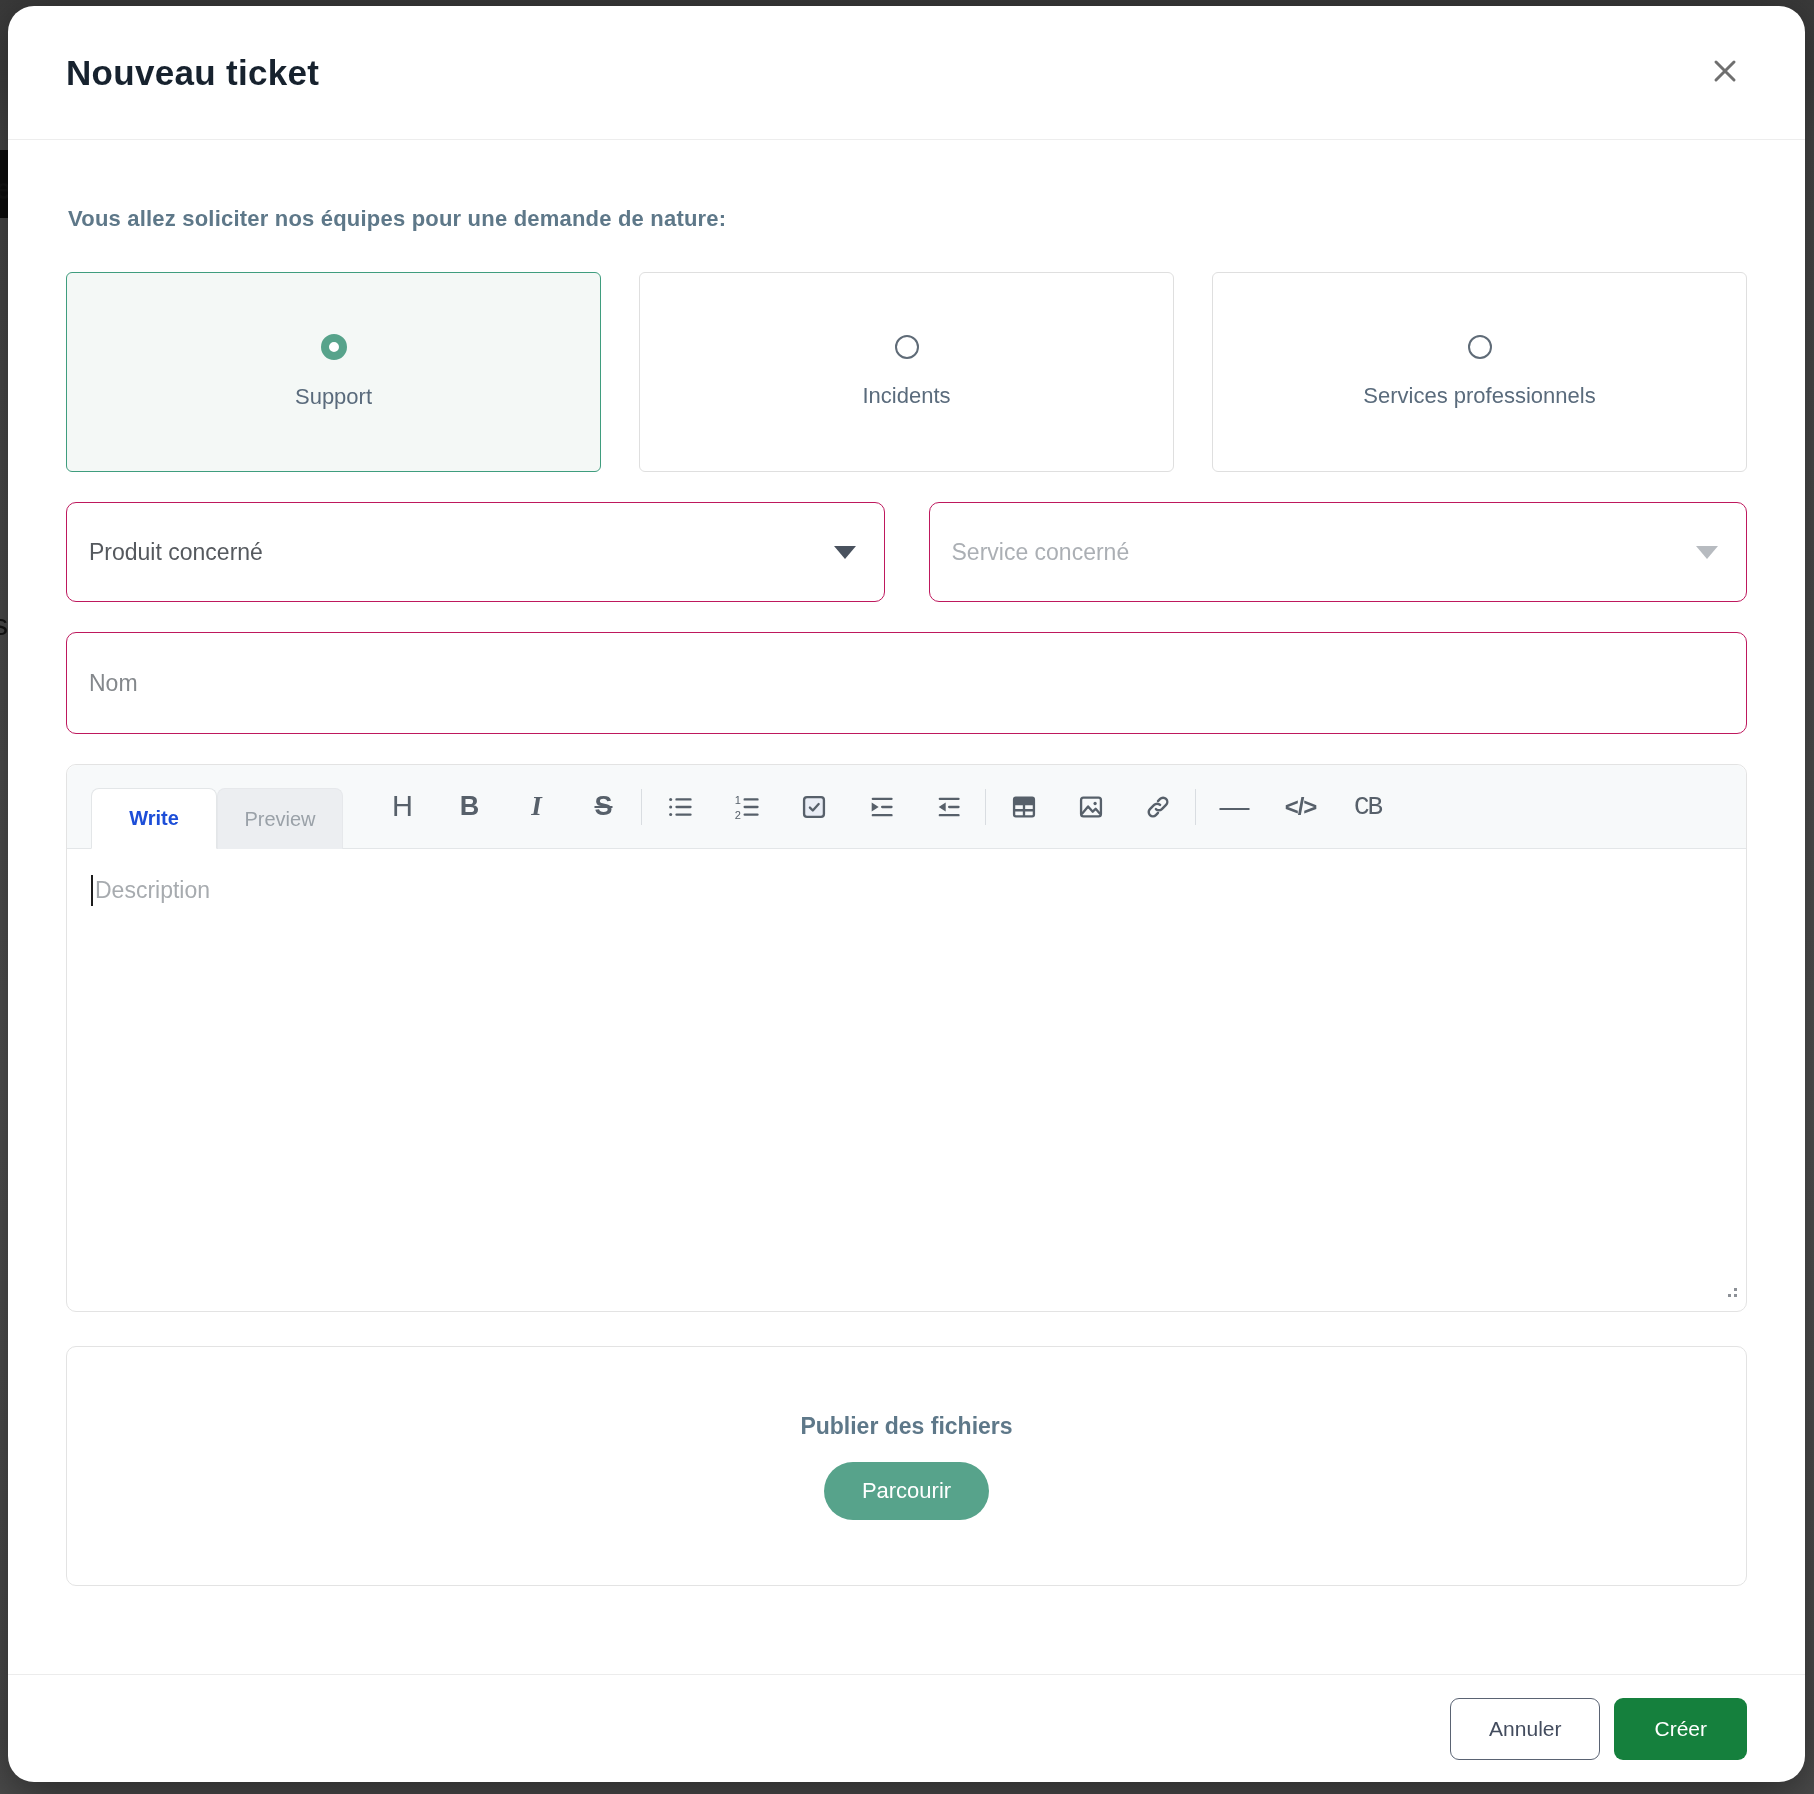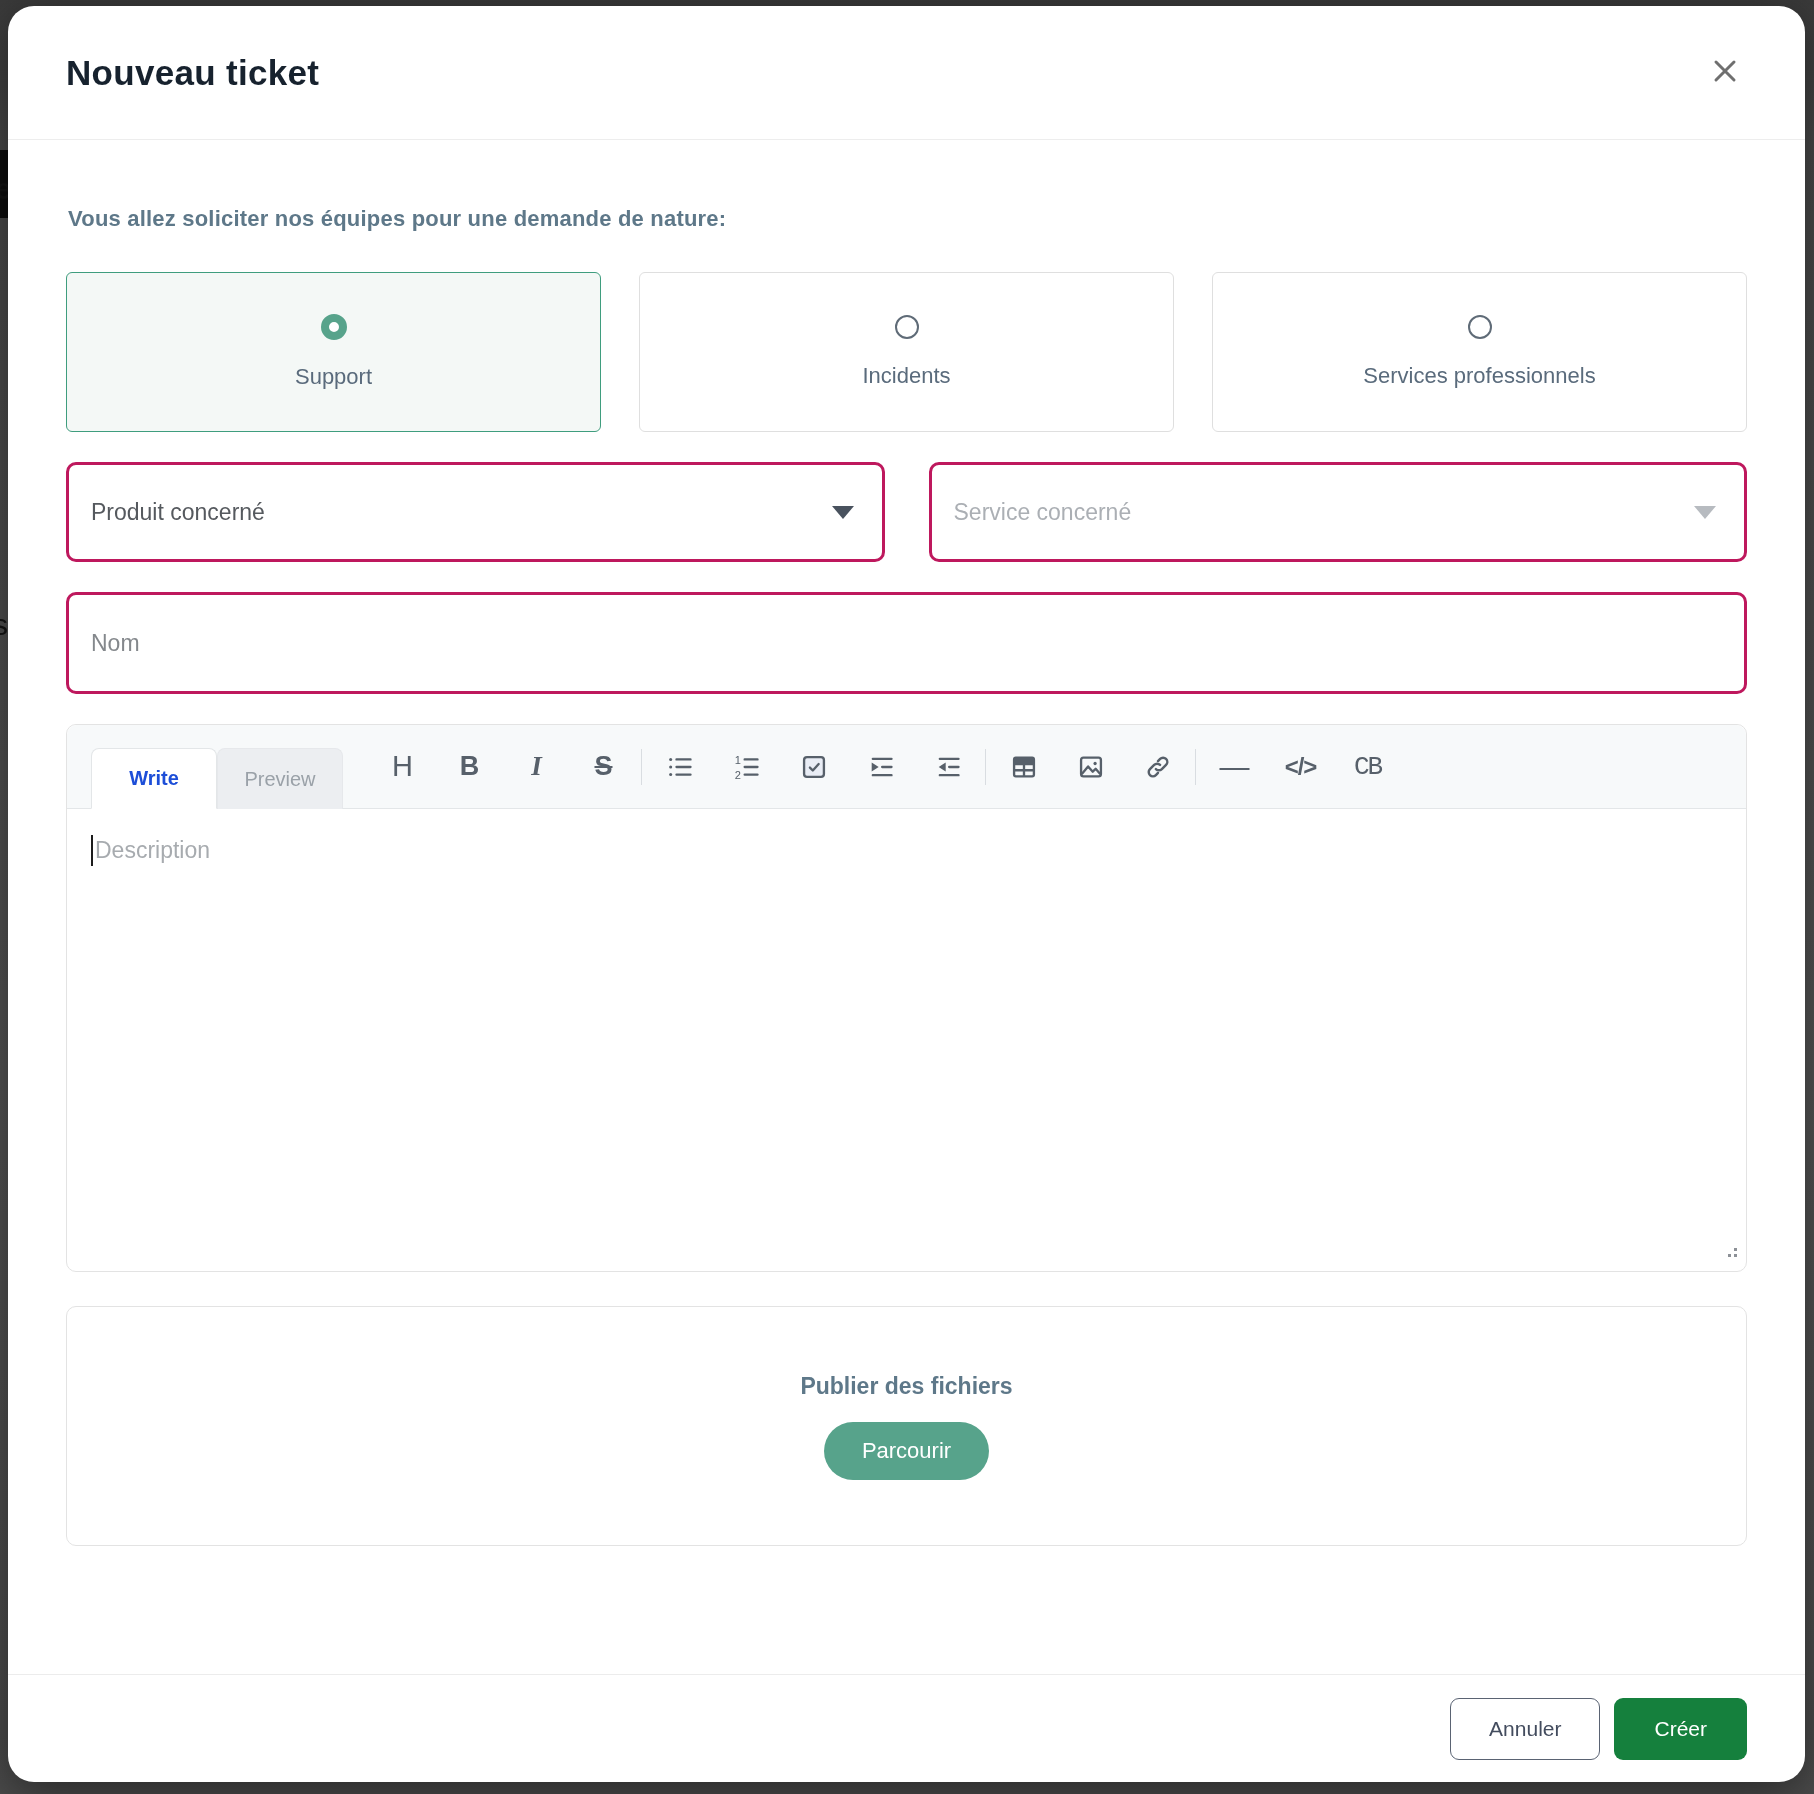--- a/index.html
+++ b/index.html
@@ -31,31 +31,31 @@
   }
   .modal-title { font-size:35px; font-weight:700; color:#17222e; letter-spacing:.3px; }
   .close-btn { width:48px; height:48px; display:flex; align-items:center; justify-content:center; cursor:pointer; }
 
   .modal-body { flex:1 1 auto; padding:66px 58px 0 58px; }
 
   .question { font-size:22px; font-weight:600; color:#5e7889; letter-spacing:.2px; margin:0 0 40px 2px; }
 
   .cards { display:grid; grid-template-columns:repeat(3,1fr); gap:38px; margin-bottom:30px; }
   .card {
-    height:160px; border:1px solid #dfdfdf; border-radius:6px; background:#fff;
+    height:200px; border:1px solid #dfdfdf; border-radius:6px; background:#fff;
     display:flex; flex-direction:column; align-items:center; justify-content:center; gap:24px; cursor:pointer;
   }
   .card.selected { border-color:#3f9d7e; background:#f4f8f6; }
   .radio-on { width:26px; height:26px; border-radius:50%; border:8px solid #57a38b; background:#fff; }
   .radio-off { width:24px; height:24px; border-radius:50%; border:2px solid #5f6b77; background:transparent; }
   .card-label { font-size:22px; color:#5a6b7c; }
 
   .selects-row { display:grid; grid-template-columns:1fr 1fr; gap:44px; margin-bottom:30px; }
   .field {
-    position:relative; height:100px; border:3px solid #be185d; border-radius:10px; background:#fff;
+    position:relative; height:100px; border:1px solid #be185d; border-radius:10px; background:#fff;
     display:flex; align-items:center; padding:0 70px 0 22px; font-size:23px; cursor:pointer;
   }
   .field-product { color:#55595e; }
   .field-service { color:#abafb4; }
   .field-name { height:102px; margin-bottom:30px; color:#84888c; cursor:text; }
   .field-observers { height:86px; margin-bottom:36px; color:#5d6165; }
   .caret { position:absolute; right:28px; top:50%; margin-top:-6px; width:0; height:0;
            border-left:11px solid transparent; border-right:11px solid transparent; border-top:13px solid #49525e; }
   .caret.light { border-top-color:#b7bbc0; }
 

